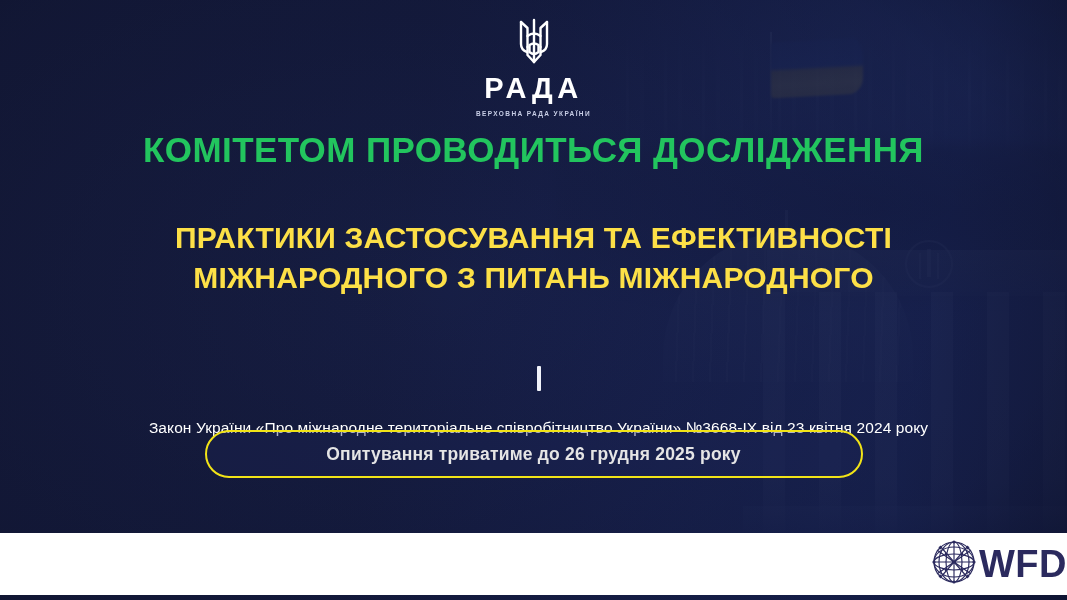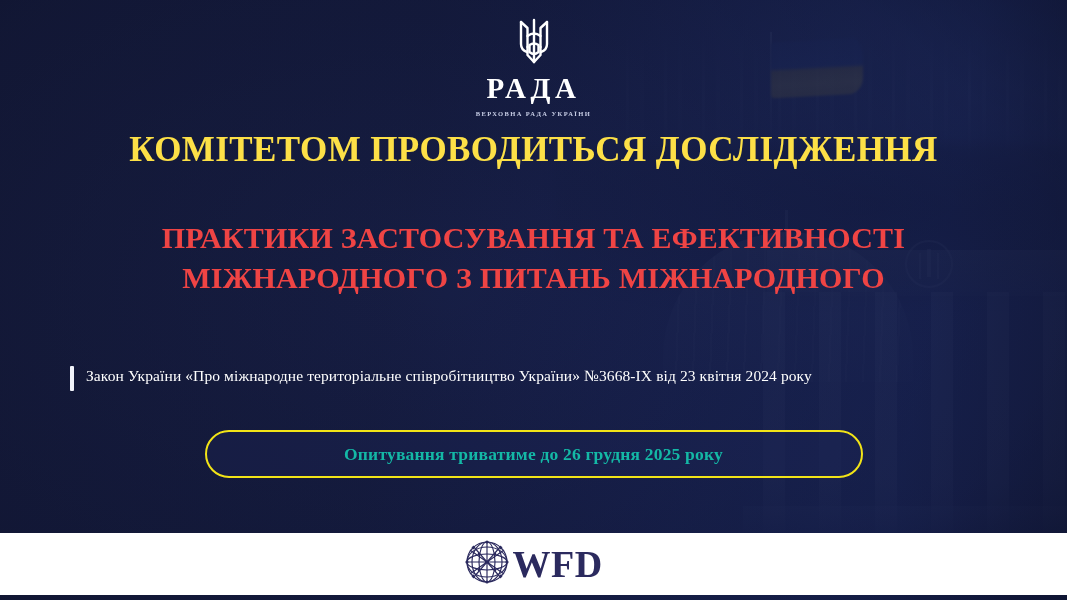--- a/index.html
+++ b/index.html
@@ -207,21 +207,20 @@
   .bg-vignette {
     background: radial-gradient(ellipse 820px 520px at 42% 48%,
         rgba(0,0,0,0) 0%, rgba(8,11,30,0.30) 74%, rgba(6,9,26,0.52) 100%);
   }
 
   
   .content {
     position: relative;
     z-index: 5;
     height: 100%;
-    font-family: Liberation Serif, serif;
   }
 
   
   .emblem-block {
     position: absolute;
     top: 14px;
     left: 0;
     right: 0;
     display: flex;
     flex-direction: column;
@@ -246,51 +245,52 @@
     text-align: center;
   }
 
   
   .kicker {
     position: absolute;
     top: 131px;
     left: 0;
     right: 0;
     text-align: center;
-    color: #fde047;
+    color: #22c55e;
     font-size: 35px;
     font-weight: bold;
     letter-spacing: 0.4px;
     line-height: 1.1;
   }
 
   
   .title {
     position: absolute;
     top: 218px;
     left: 0;
     right: 0;
     text-align: center;
-    color: #ef4444;
+    color: #fde047;
     font-size: 30px;
     font-weight: bold;
     line-height: 1.32;
     letter-spacing: 0.2px;
   }
   .title-line { display: block; }
 
   
   .lawref {
     position: absolute;
     top: 366px;
     left: 70px;
     right: 60px;
     display: flex;
-    align-items: flex-start;
-    gap: 12px;
+    align-items: center;
+    gap: 27px;
+    flex-direction: column;
   }
   .lawref-rule {
     flex: 0 0 auto;
     width: 4px;
     height: 25px;
     background: #f1f3fa;
     border-radius: 1px;
   }
   .lawref-text {
     color: #ffffff;
@@ -312,37 +312,37 @@
     display: inline-flex;
     align-items: center;
     justify-content: center;
     min-width: 658px;
     height: 48px;
     padding: 0 26px;
     box-sizing: border-box;
     border: 2px solid #f2e417;
     border-radius: 26px;
     background: rgba(28,38,86,0.35);
-    color: #14b8a6;
+    color: #e5e5e5;
     font-size: 17.5px;
     font-weight: bold;
     letter-spacing: 0.2px;
   }
 
   
   .footer {
     position: absolute;
     left: 0;
     right: 0;
     bottom: 5px;
     height: 62px;
     background: #ffffff;
     display: flex;
     align-items: center;
-    justify-content: center;
+    justify-content: flex-end;
     gap: 2px;
   }
   .wfd-word {
     color: #2b2a5e;
     font-size: 38px;
     font-weight: bold;
     letter-spacing: 0.5px;
     line-height: 1;
   }
 </style>

